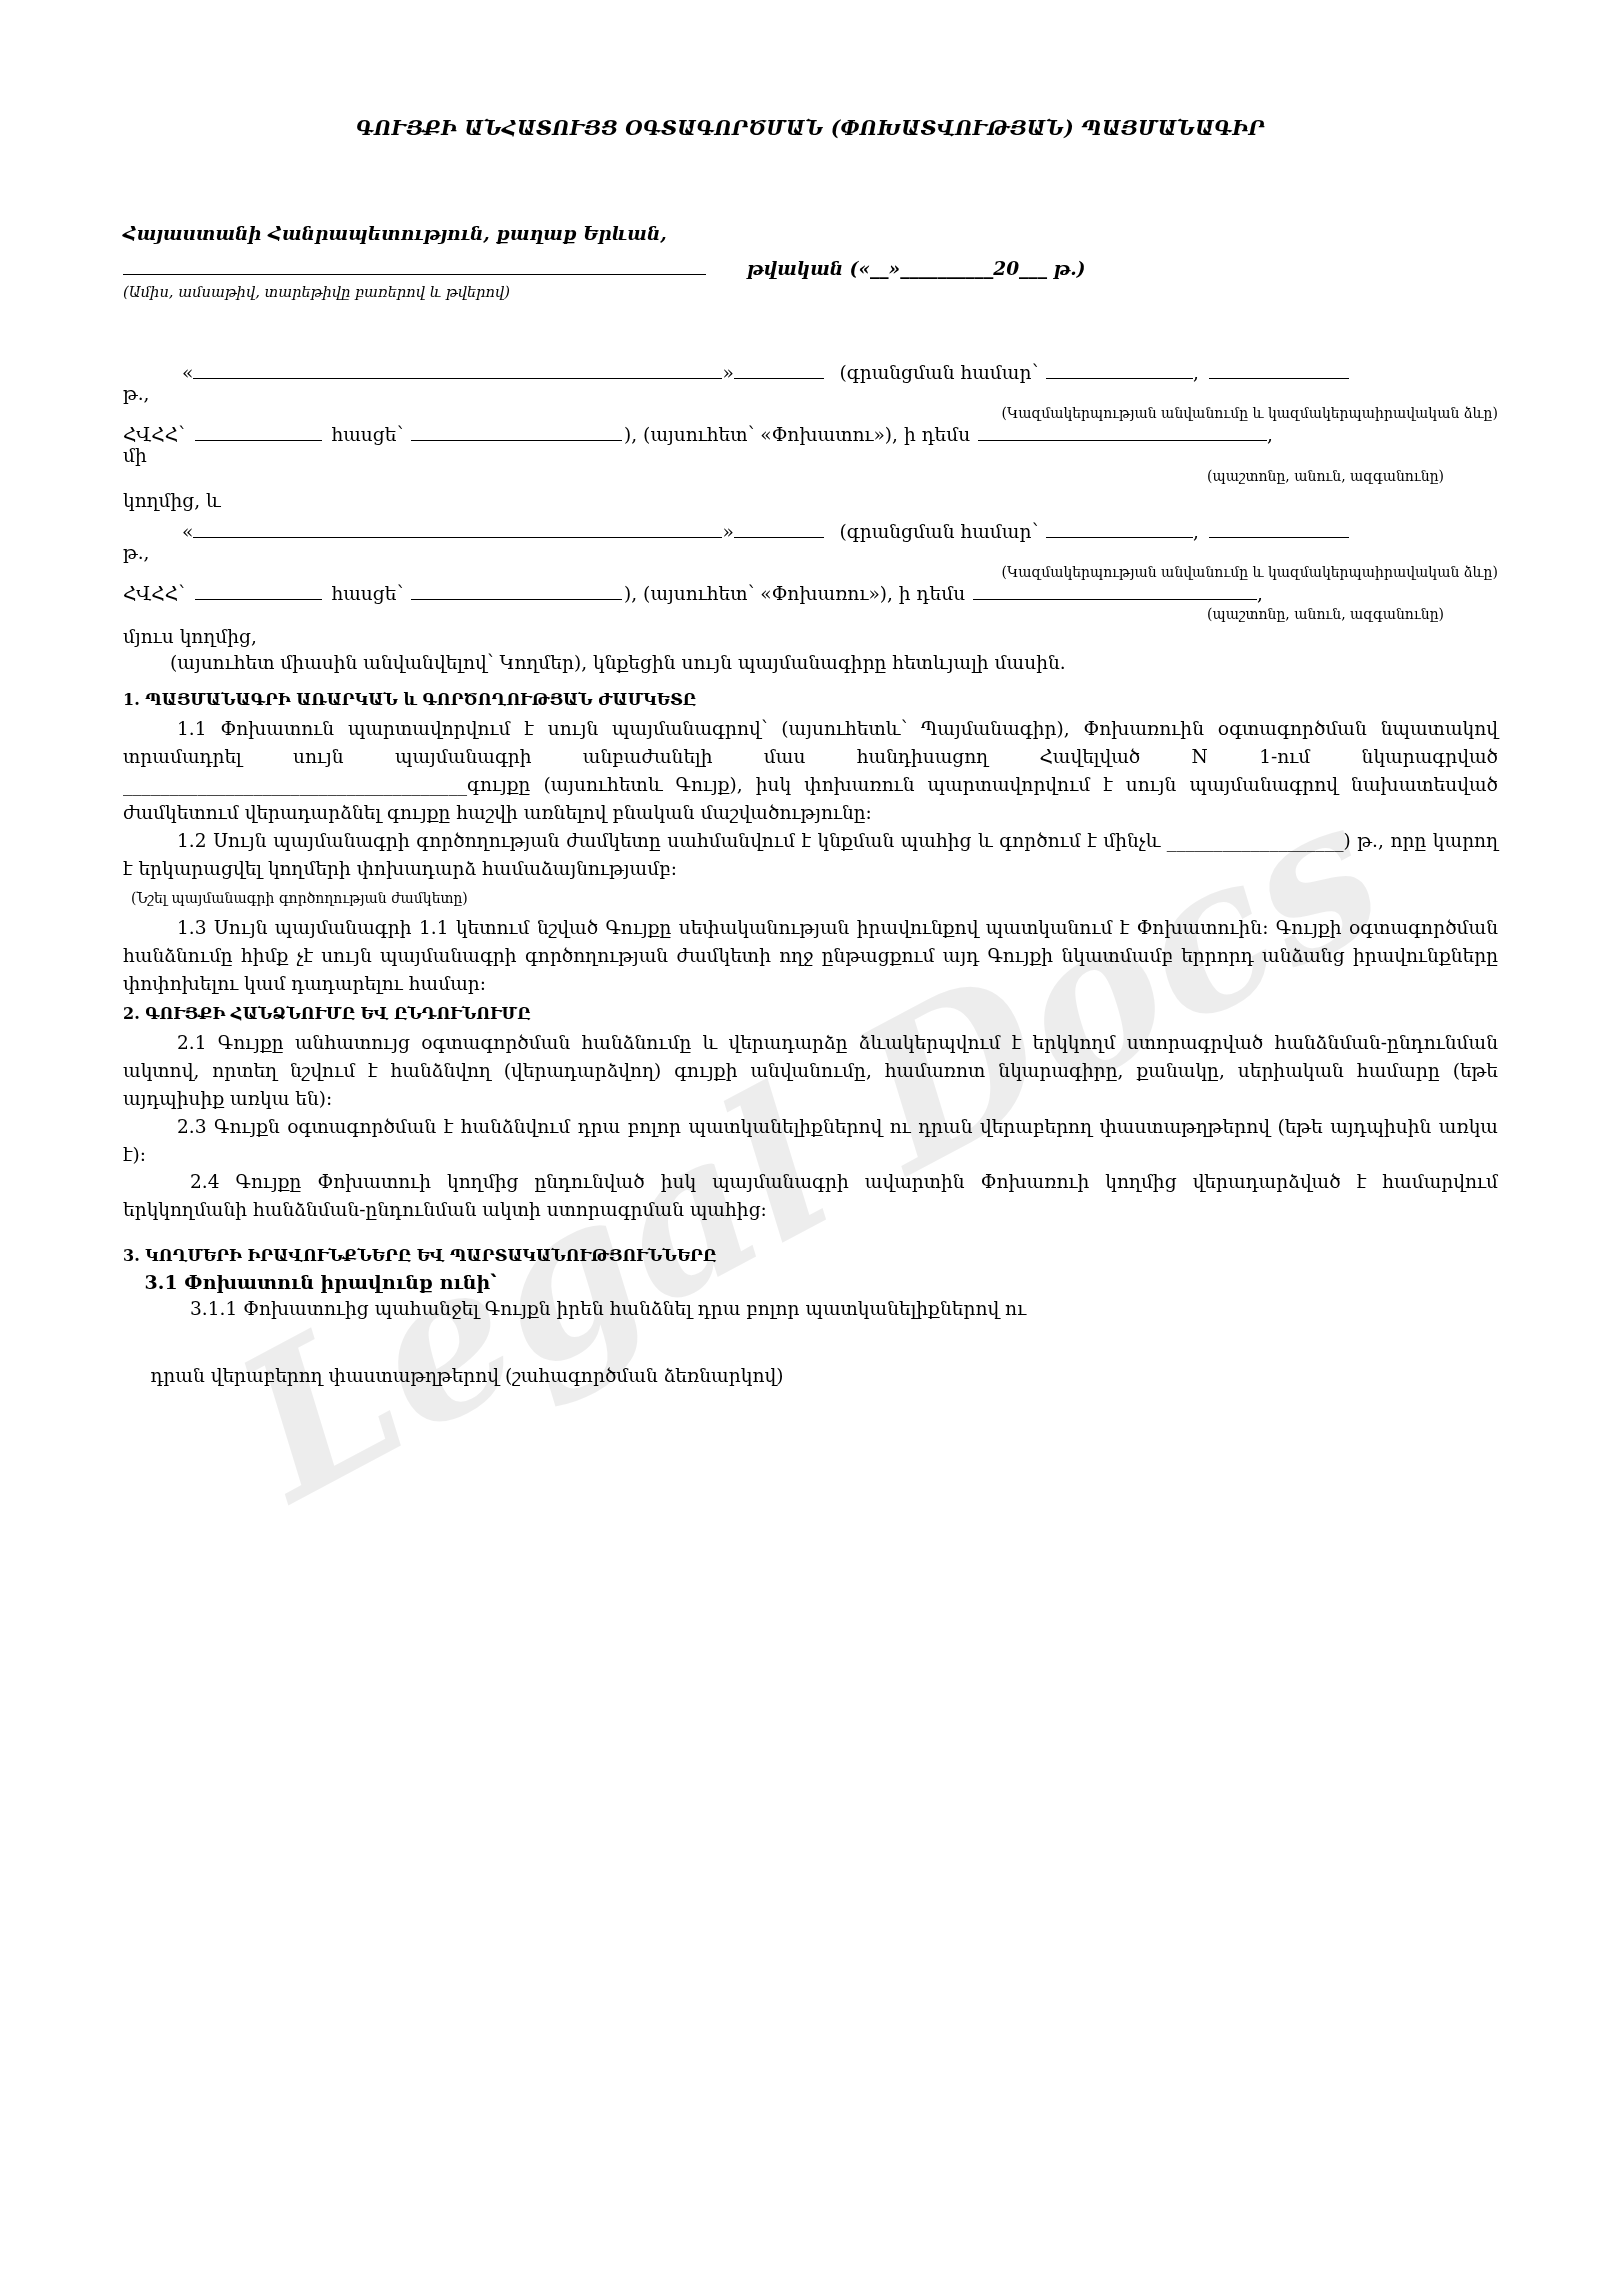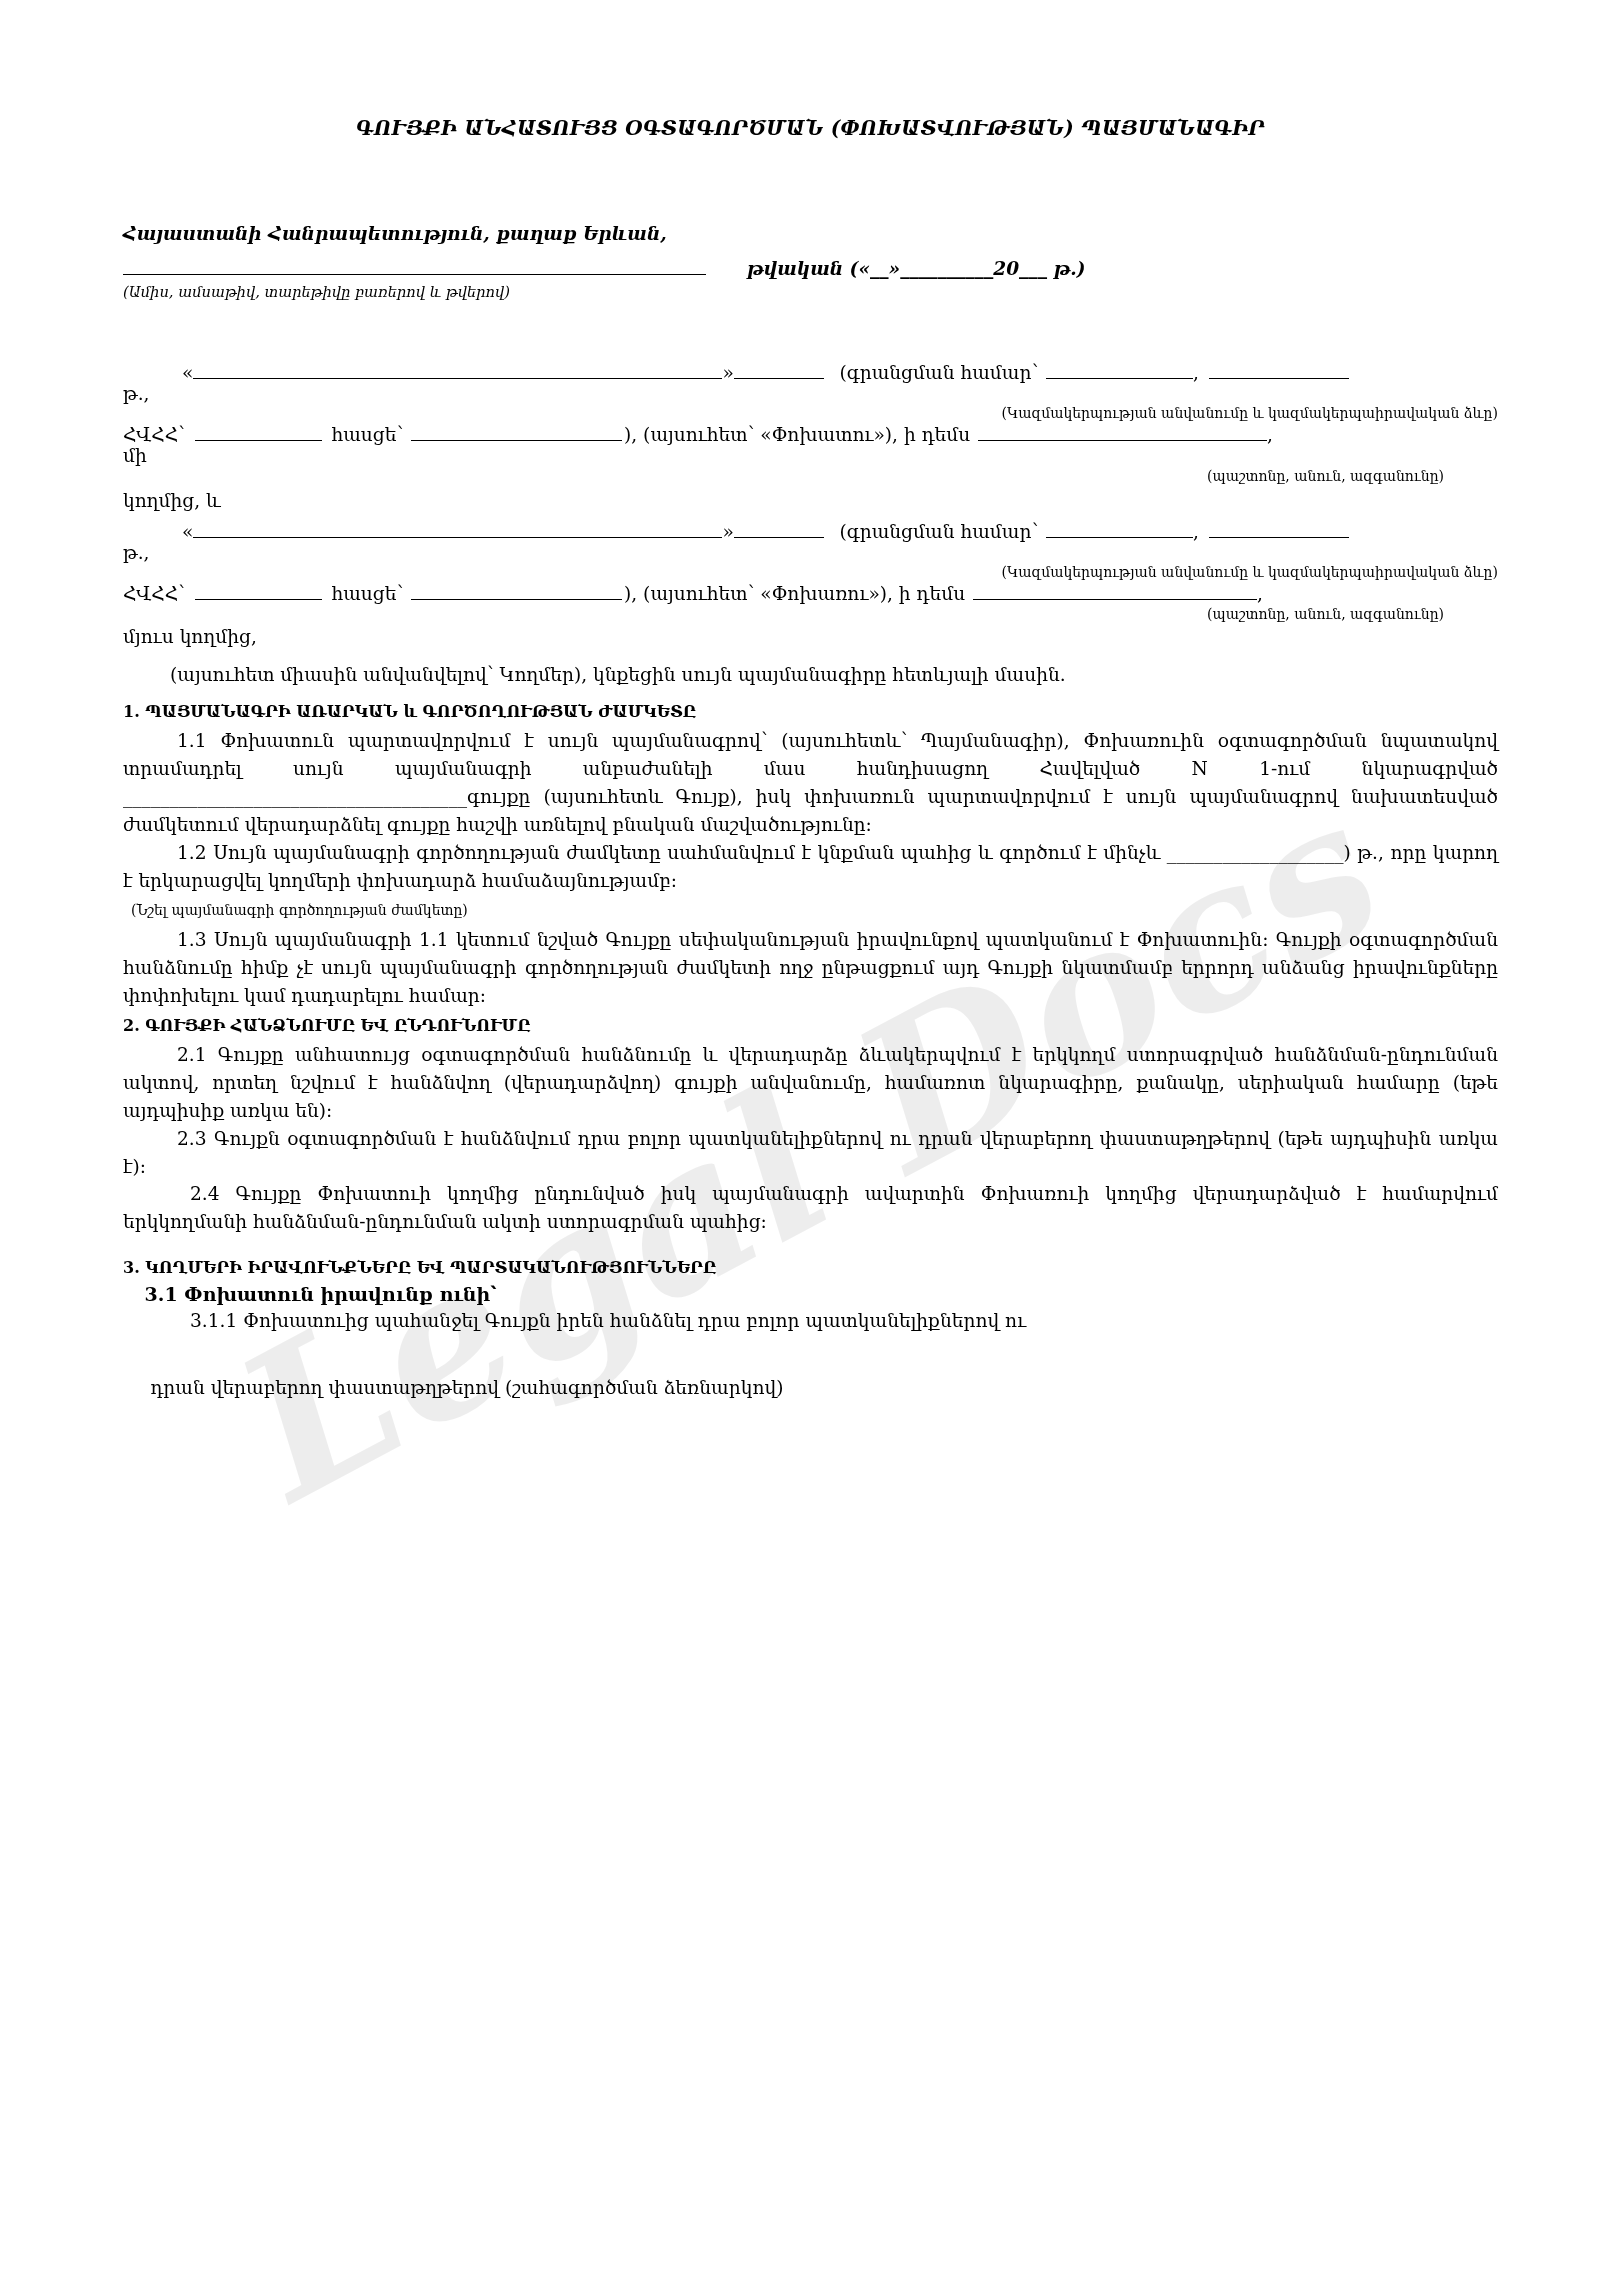--- a/index.html
+++ b/index.html
@@ -209,21 +209,21 @@
       <span class="u-line" style="width:211px; margin-left:7.8px;"></span>
       <span style="margin-left:2px;">), (այսուհետ՝ «Փոխառու»), ի դեմս</span>
       <span class="u-line" style="width:284px; margin-left:7.8px;"></span>
       <span>,</span>
     </div>
     <div class="caption-right">(պաշտոնը, անուն, ազգանունը)</div>
     <div class="party-line" style="margin-top:3.9px;">
       <span>մյուս կողմից,</span>
     </div>
 
-    <div class="body-line" style="text-indent:47px; margin-top:15px;">(այսուհետ միասին անվանվելով՝ Կողմեր), կնքեցին սույն պայմանագիրը հետևյալի մասին.</div>
+    <div class="body-line" style="text-indent:47px; margin-top:3px;">(այսուհետ միասին անվանվելով՝ Կողմեր), կնքեցին սույն պայմանագիրը հետևյալի մասին.</div>
 
     <div class="section-head">1. ՊԱՅՄԱՆԱԳՐԻ ԱՌԱՐԿԱՆ և ԳՈՐԾՈՂՈՒԹՅԱՆ ԺԱՄԿԵՏԸ</div>
     <p class="para">1.1  Փոխատուն պարտավորվում է սույն պայմանագրով՝ (այսուհետև՝ Պայմանագիր), Փոխառուին օգտագործման նպատակով տրամադրել սույն պայմանագրի անբաժանելի մաս հանդիսացող Հավելված N  1-ում նկարագրված _____________________________________գույքը (այսուհետև Գույք), իսկ փոխառուն պարտավորվում է սույն պայմանագրով նախատեսված ժամկետում վերադարձնել գույքը հաշվի առնելով բնական մաշվածությունը:</p>
     <p class="para">1.2 Սույն պայմանագրի գործողության ժամկետը սահմանվում է կնքման պահից և գործում է մինչև ___________________) թ., որը կարող է երկարացվել կողմերի փոխադարձ համաձայնությամբ:</p>
     <p class="tiny-note">(Նշել պայմանագրի գործողության ժամկետը)</p>
     <p class="para">1.3 Սույն պայմանագրի 1.1 կետում նշված Գույքը սեփականության իրավունքով պատկանում է Փոխատուին: Գույքի օգտագործման հանձնումը հիմք չէ սույն պայմանագրի գործողության ժամկետի ողջ ընթացքում այդ Գույքի նկատմամբ երրորդ անձանց իրավունքները փոփոխելու կամ դադարելու համար:</p>
 
     <div class="section-head" style="margin-top:6px;">2. ԳՈՒՅՔԻ ՀԱՆՁՆՈՒՄԸ ԵՎ ԸՆԴՈՒՆՈՒՄԸ</div>
     <p class="para">2.1 Գույքը անհատույց օգտագործման հանձնումը և վերադարձը ձևակերպվում է երկկողմ ստորագրված հանձնման-ընդունման ակտով, որտեղ նշվում է հանձնվող (վերադարձվող) գույքի անվանումը, համառոտ նկարագիրը, քանակը, սերիական համարը (եթե այդպիսիք առկա են):</p>
     <p class="para">2.3 Գույքն օգտագործման է հանձնվում դրա բոլոր պատկանելիքներով ու դրան վերաբերող փաստաթղթերով (եթե այդպիսին առկա է):</p>

